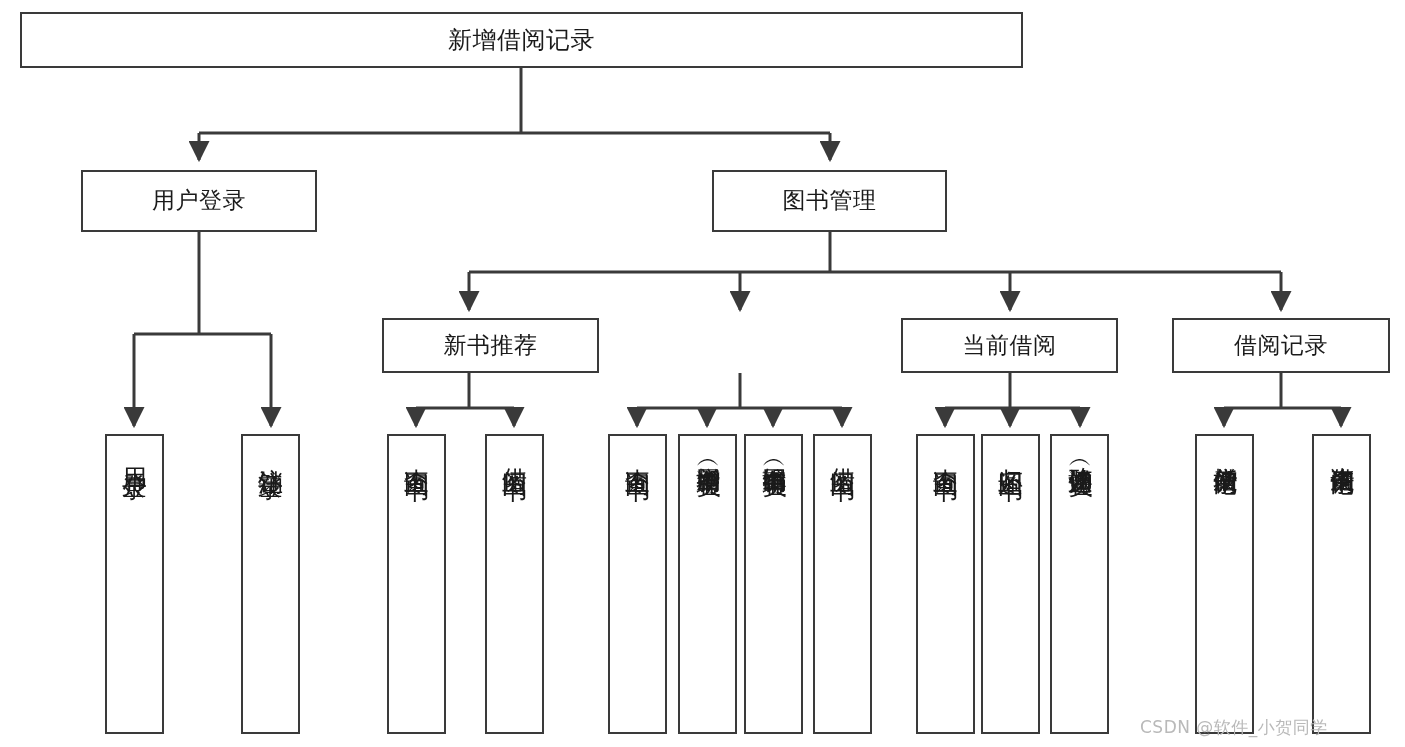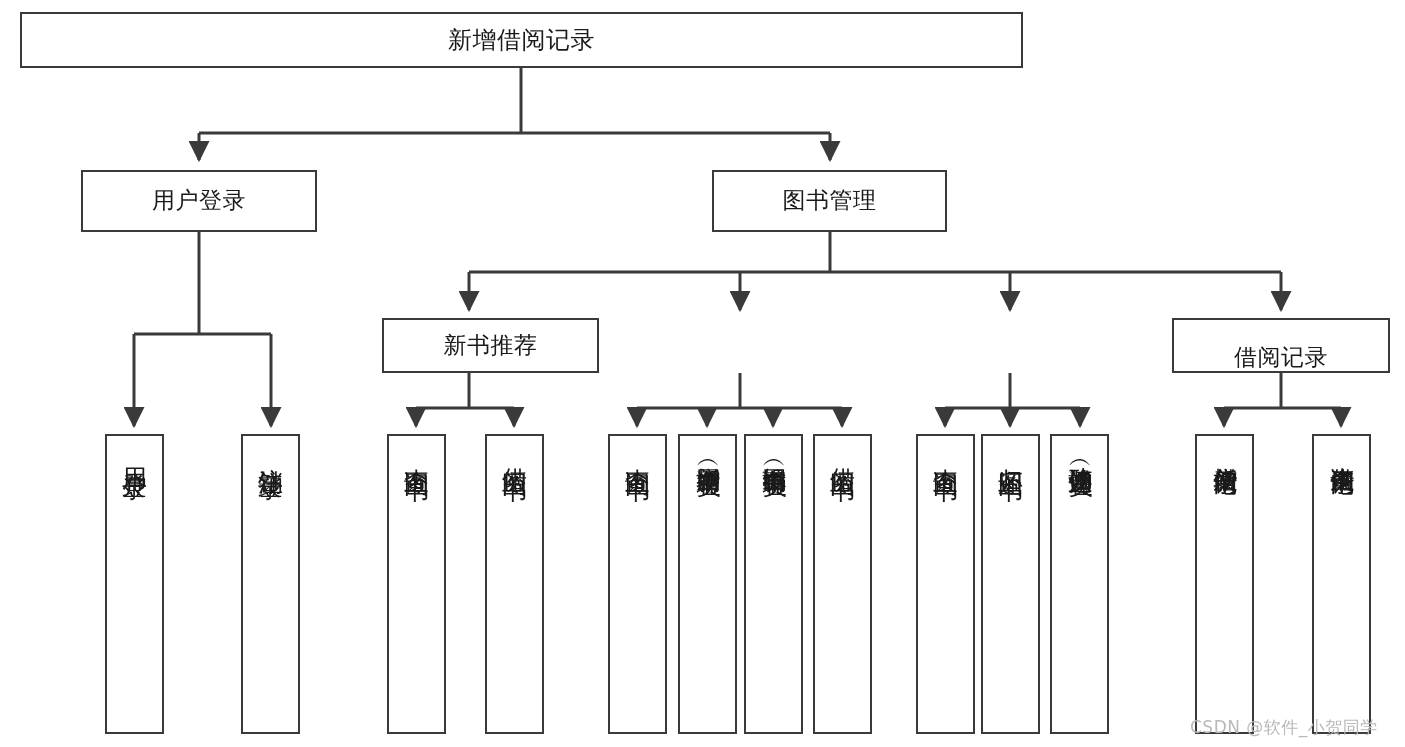--- a/index.html
+++ b/index.html
@@ -135,21 +135,24 @@
   <div class="node h" style="left:81px; top:170px; width:236px; height:62px;">
     <span class="label">用户登录</span>
   </div>
   <div class="node h" style="left:712px; top:170px; width:235px; height:62px;font-family:Liberation Serif, serif;">
     <span class="label">图书管理</span>
   </div>
 
   <div class="node h" style="left:382px; top:318px; width:217px; height:55px;">
     <span class="label">新书推荐</span>
   </div>
-  <div class="node h" style="left:1172px; top:318px; width:218px; height:55px;align-items:flex-end;">
+  <div class="node h" style="left:901px; top:318px; width:217px; height:55px;">
+    <span class="label">当前借阅</span>
+  </div>
+  <div class="node h" style="left:1172px; top:318px; width:218px; height:55px;">
     <span class="label">借阅记录</span>
   </div>
 
   <div class="node v" style="left:105px; top:434px; width:59px; height:300px;">
     <span class="label">用户登录</span>
   </div>
   <div class="node v" style="left:241px; top:434px; width:59px; height:300px;">
     <span class="label">注销登录</span>
   </div>
 
@@ -183,15 +186,15 @@
     <span class="label">确认归还（管理员）</span>
   </div>
 
   <div class="node v tall" style="left:1195px; top:434px; width:59px; height:300px;">
     <span class="label">新增借阅记录</span>
   </div>
   <div class="node v tall" style="left:1312px; top:434px; width:59px; height:300px;">
     <span class="label">查询借阅记录</span>
   </div>
 
-  <div class="watermark" style="left:1190px; top:716px;">CSDN @软件_小贺同学</div>
+  <div class="watermark" style="left:1140px; top:716px;">CSDN @软件_小贺同学</div>
 
 </div>
 
 </body></html>

